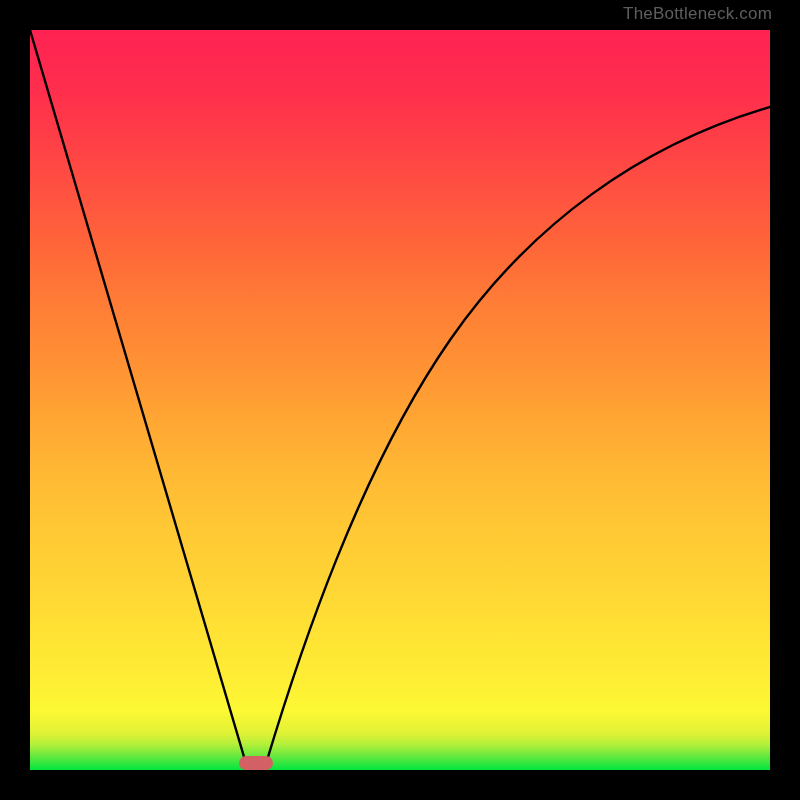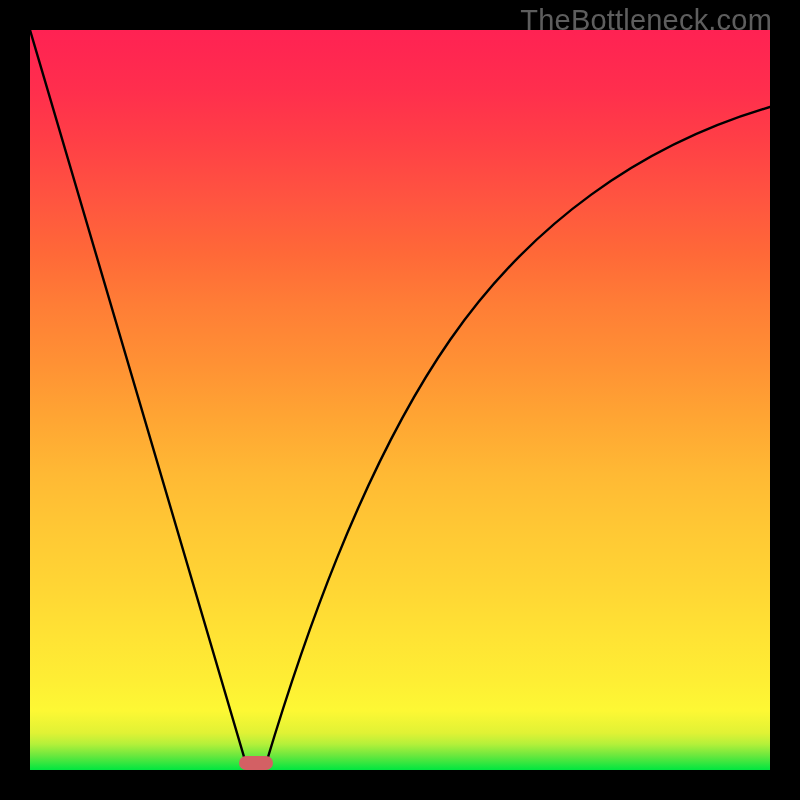--- a/index.html
+++ b/index.html
@@ -46,21 +46,21 @@
       #ff3f46 85%,
       #ff2e4d 92%,
       #ff2253 100%
     );
   }
   .watermark {
     position: absolute;
     top: 4px;
     right: 28px;
     color: #5e5e5e;
-    font-size: 29px;
+    font-size: 17px;
     font-weight: 500;
     letter-spacing: 0.2px;
     user-select: none;
   }
   svg.curve {
     position: absolute;
     top: 0;
     left: 0;
     width: 740px;
     height: 740px;

